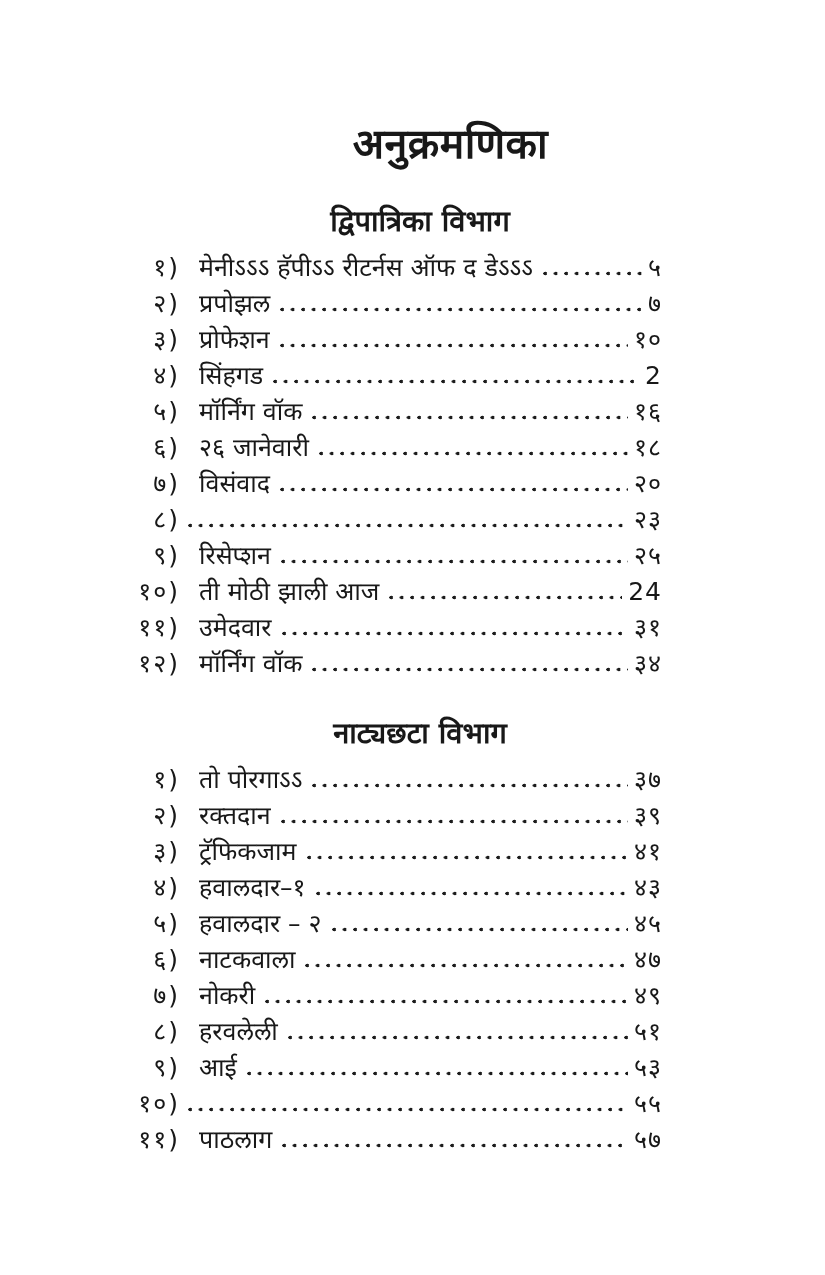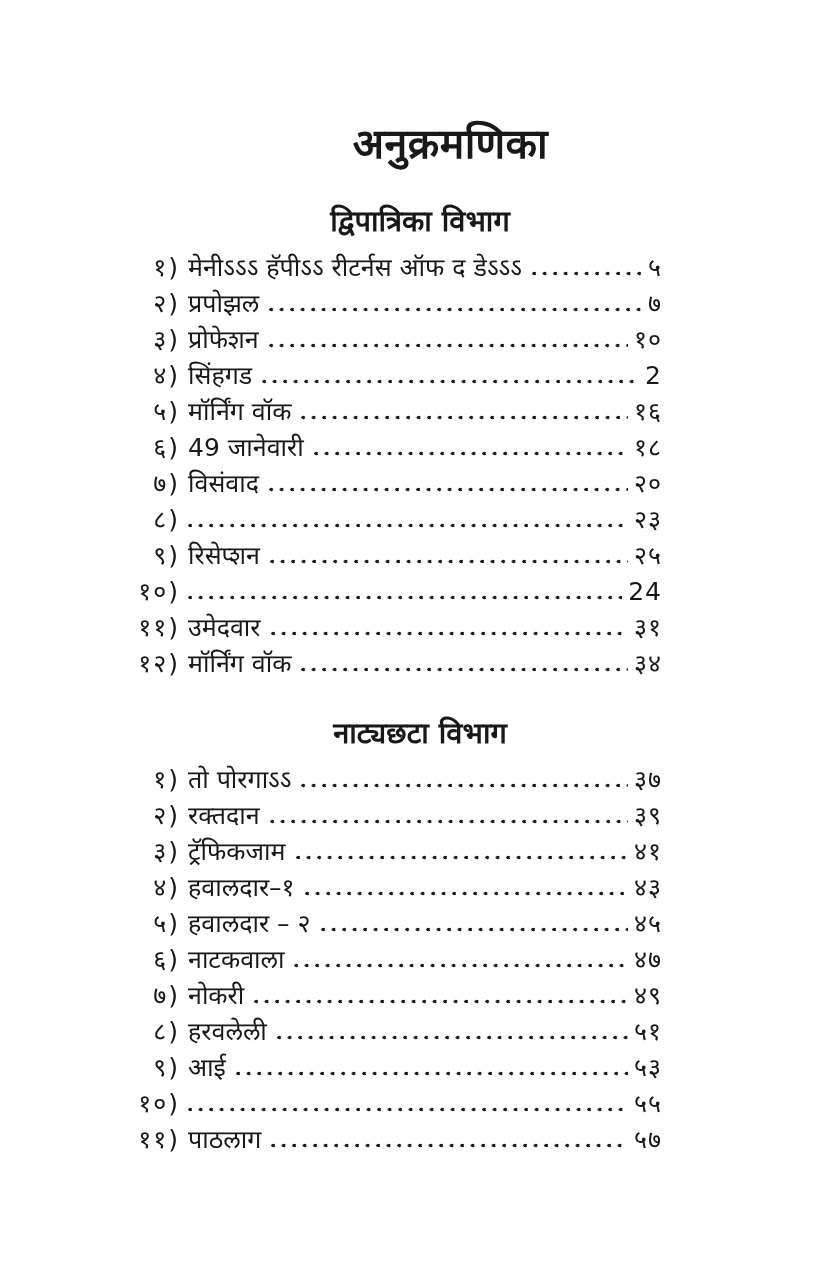--- a/index.html
+++ b/index.html
@@ -56,21 +56,21 @@
     white-space: nowrap;
   }
   .num {
     flex: 0 0 auto;
     width: 50px;
     text-align: right;
     letter-spacing: 2px;
   }
   .entry-title {
     flex: 0 0 auto;
-    margin-left: 8px;
+    margin-left: 19px;
     padding-right: 2px;
   }
   
   .leader {
     flex: 1 1 auto;
     height: 5px;
     min-width: 14px;
     margin: 0 6px 1px 8px;
     background-image: radial-gradient(circle at 2.2px 2.5px, #1c1c1c 1.7px, rgba(0,0,0,0) 2.1px);
     background-size: 10.5px 5px;
@@ -123,21 +123,21 @@
 
   <div class="row">
     <span class="num">५)</span>
     <span class="entry-title">मॉर्निंग वॉक</span>
     <span class="leader"></span>
     <span class="pageno">१६</span>
   </div>
 
   <div class="row">
     <span class="num">६)</span>
-    <span class="entry-title">49 जानेवारी</span>
+    <span class="entry-title">२६ जानेवारी</span>
     <span class="leader"></span>
     <span class="pageno">१८</span>
   </div>
 
   <div class="row">
     <span class="num">७)</span>
     <span class="entry-title">विसंवाद</span>
     <span class="leader"></span>
     <span class="pageno">२०</span>
   </div>
@@ -150,20 +150,21 @@
 
   <div class="row">
     <span class="num">९)</span>
     <span class="entry-title">रिसेप्शन</span>
     <span class="leader"></span>
     <span class="pageno">२५</span>
   </div>
 
   <div class="row">
     <span class="num">१०)</span>
+    <span class="entry-title">ती मोठी झाली आज</span>
     <span class="leader"></span>
     <span class="pageno">24</span>
   </div>
 
   <div class="row">
     <span class="num">११)</span>
     <span class="entry-title">उमेदवार</span>
     <span class="leader"></span>
     <span class="pageno">३१</span>
   </div>

